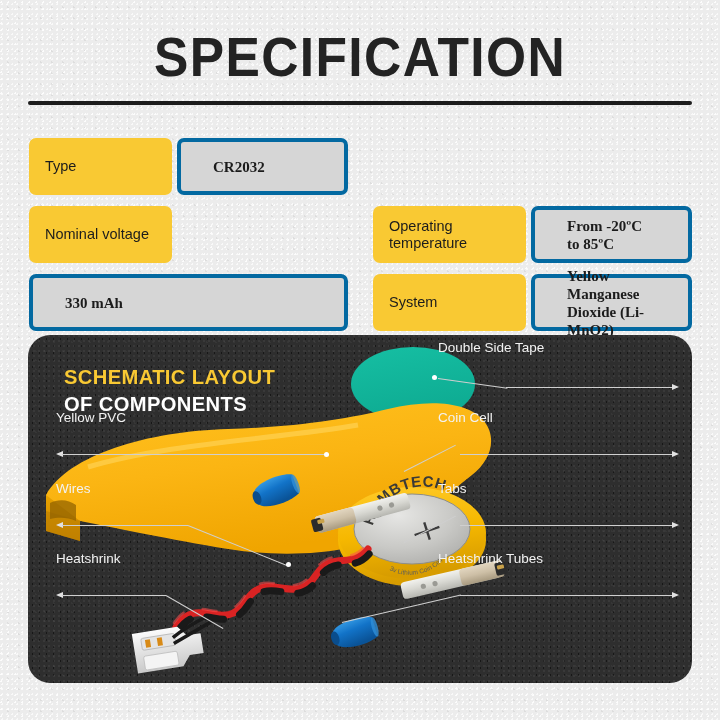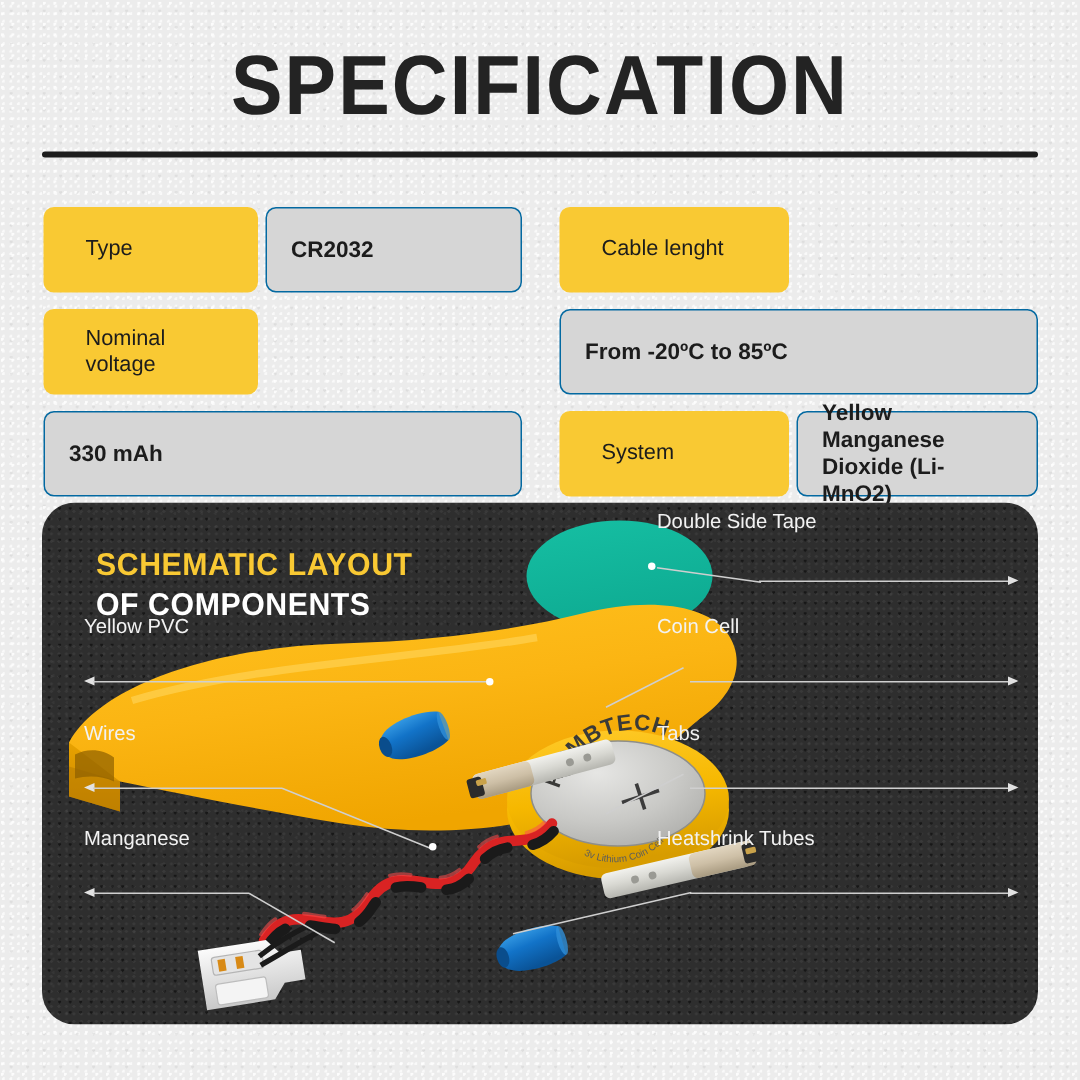--- a/index.html
+++ b/index.html
@@ -66,40 +66,41 @@
     display: flex;
     gap: 5px;
     height: 57px;
   }
   .spec-key {
     flex: 0 0 143px;
     background: #f9c933;
     border-radius: 7px;
     display: flex;
     align-items: center;
-    padding: 0 28px;
+    padding: 0 16px;
     box-sizing: border-box;
     font-size: 14.5px;
     line-height: 17px;
     color: #1c1c1c;
     font-weight: 500;
   }
   .spec-val {
     flex: 1 1 auto;
     background: #d6d6d6;
-    border: 1px solid #0369a1;
+    border: 4px solid #0369a1;
     border-radius: 7px;
     display: flex;
     align-items: center;
-    padding: 0 16px;
+    padding: 0 32px;
     box-sizing: border-box;
     font-size: 15px;
     line-height: 18px;
     color: #1c1c1c;
     font-weight: bold;
+    font-family: Liberation Serif, serif;
   }
   .spec-col.right .spec-key { flex: 0 0 153px; }
 
   
   .panel {
     position: absolute;
     left: 28px;
     top: 335px;
     width: 664px;
     height: 348px;
@@ -174,23 +175,23 @@
     <div class="spec-row">
       <div class="spec-key">Nominal voltage</div>
     </div>
     <div class="spec-row">
       <div class="spec-val">330 mAh</div>
     </div>
   </div>
 
   <div class="spec-col right">
     <div class="spec-row">
-      <div class="spec-key">Cable lenght</div>
-    </div>
-    <div class="spec-row">
+    </div>
+    <div class="spec-row">
+      <div class="spec-key">Operating temperature</div>
       <div class="spec-val">From -20ºC to 85ºC</div>
     </div>
     <div class="spec-row">
       <div class="spec-key">System</div>
       <div class="spec-val">Yellow Manganese Dioxide (Li-MnO2)</div>
     </div>
   </div>
 
 </div>
 
@@ -340,21 +341,21 @@
 
   <div class="callout left" style="left:28px; top:171px; width:300px;">
     <div class="ctext">Wires</div>
     <div class="arrow-l" style="left:0; top:16px;"></div>
     <div class="leader" style="left:6px; top:19px; width:126px;"></div>
     <div class="leader diag" style="left:132px; top:19px; width:108px; transform: rotate(22deg);"></div>
     <div class="dot" style="left:230px; top:56px;"></div>
   </div>
 
   <div class="callout left" style="left:28px; top:241px; width:280px;">
-    <div class="ctext">Manganese</div>
+    <div class="ctext">Heatshrink</div>
     <div class="arrow-l" style="left:0; top:16px;"></div>
     <div class="leader" style="left:6px; top:19px; width:104px;"></div>
     <div class="leader diag" style="left:110px; top:19px; width:66px; transform: rotate(30deg);"></div>
   </div>
 
   <div class="callout right" style="left:410px; top:30px; width:250px;">
     <div class="ctext">Double Side Tape</div>
     <div class="leader diag" style="left:0px; top:13px; width:70px; transform: rotate(8deg);"></div>
     <div class="leader" style="left:68px; top:22px; width:168px;"></div>
     <div class="arrow-r" style="left:234px; top:19px;"></div>

